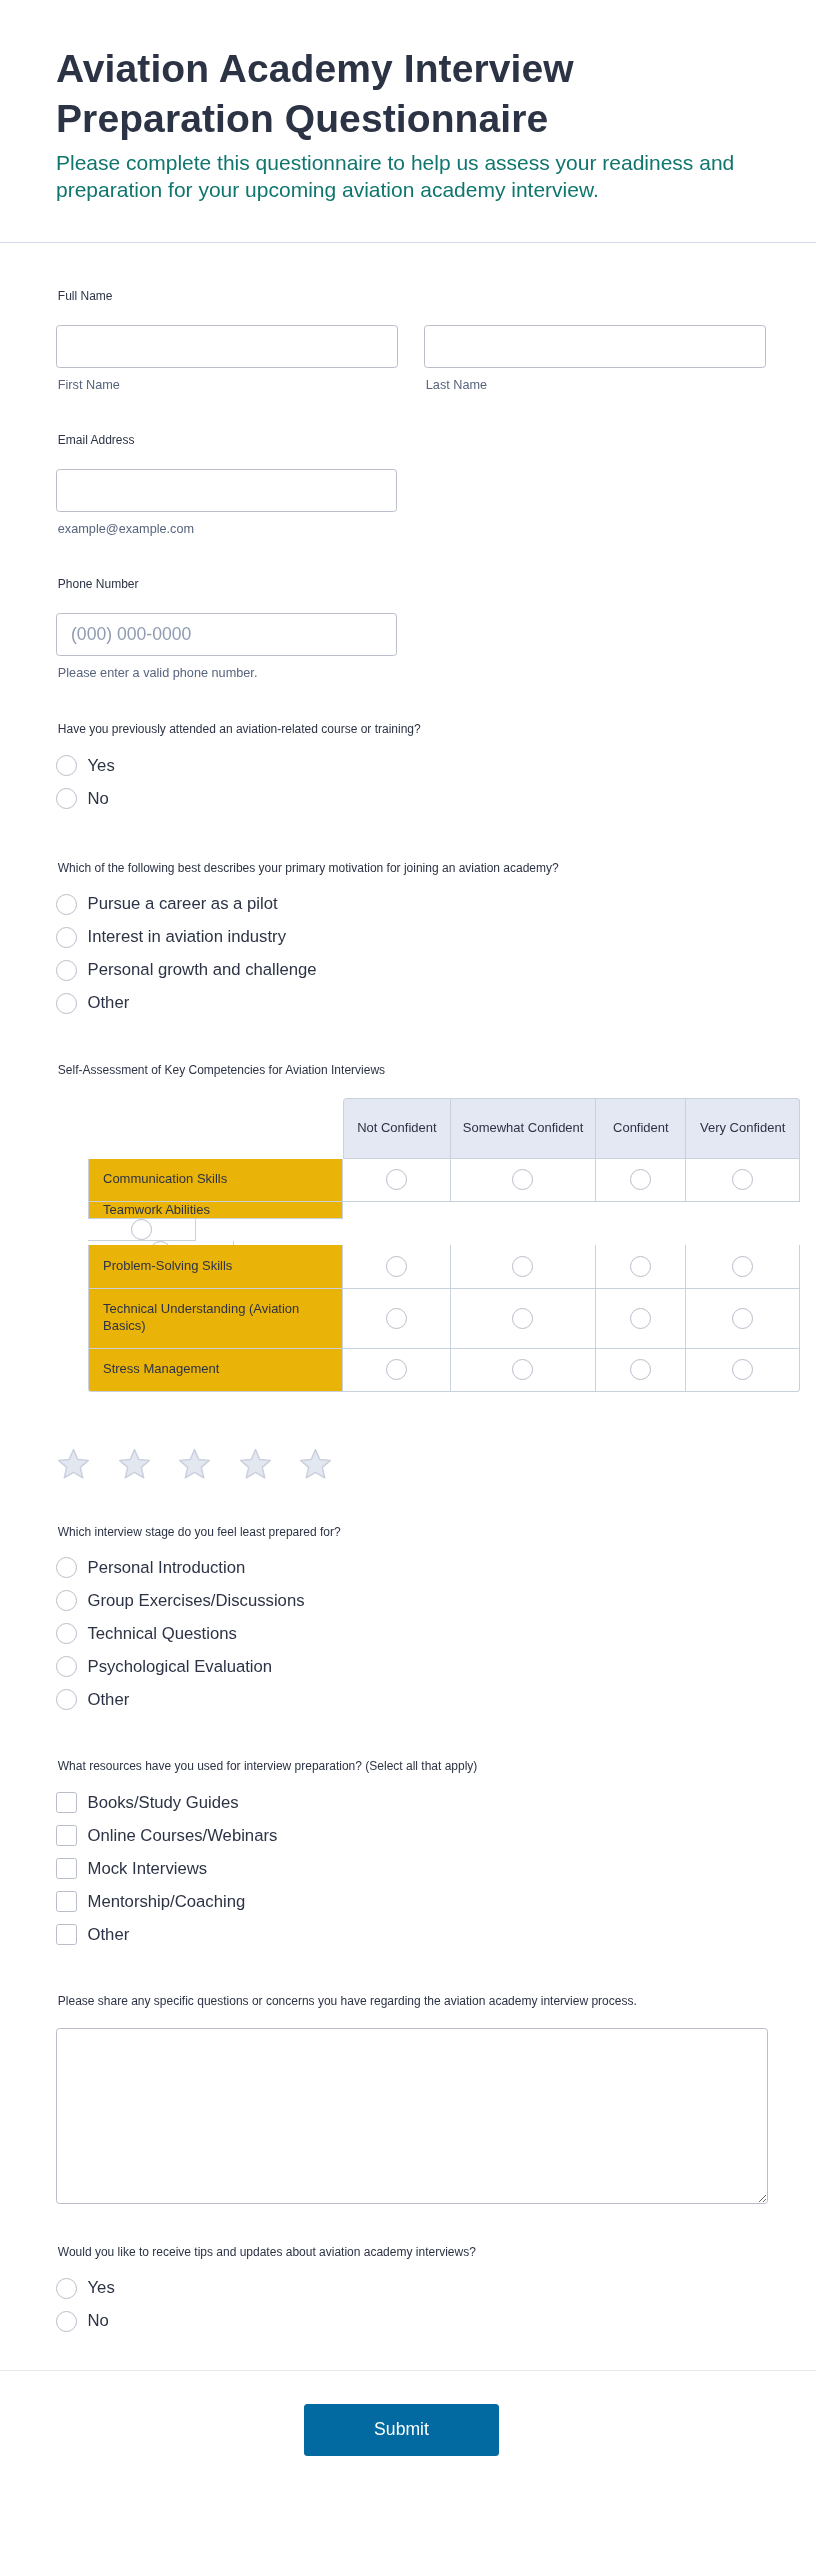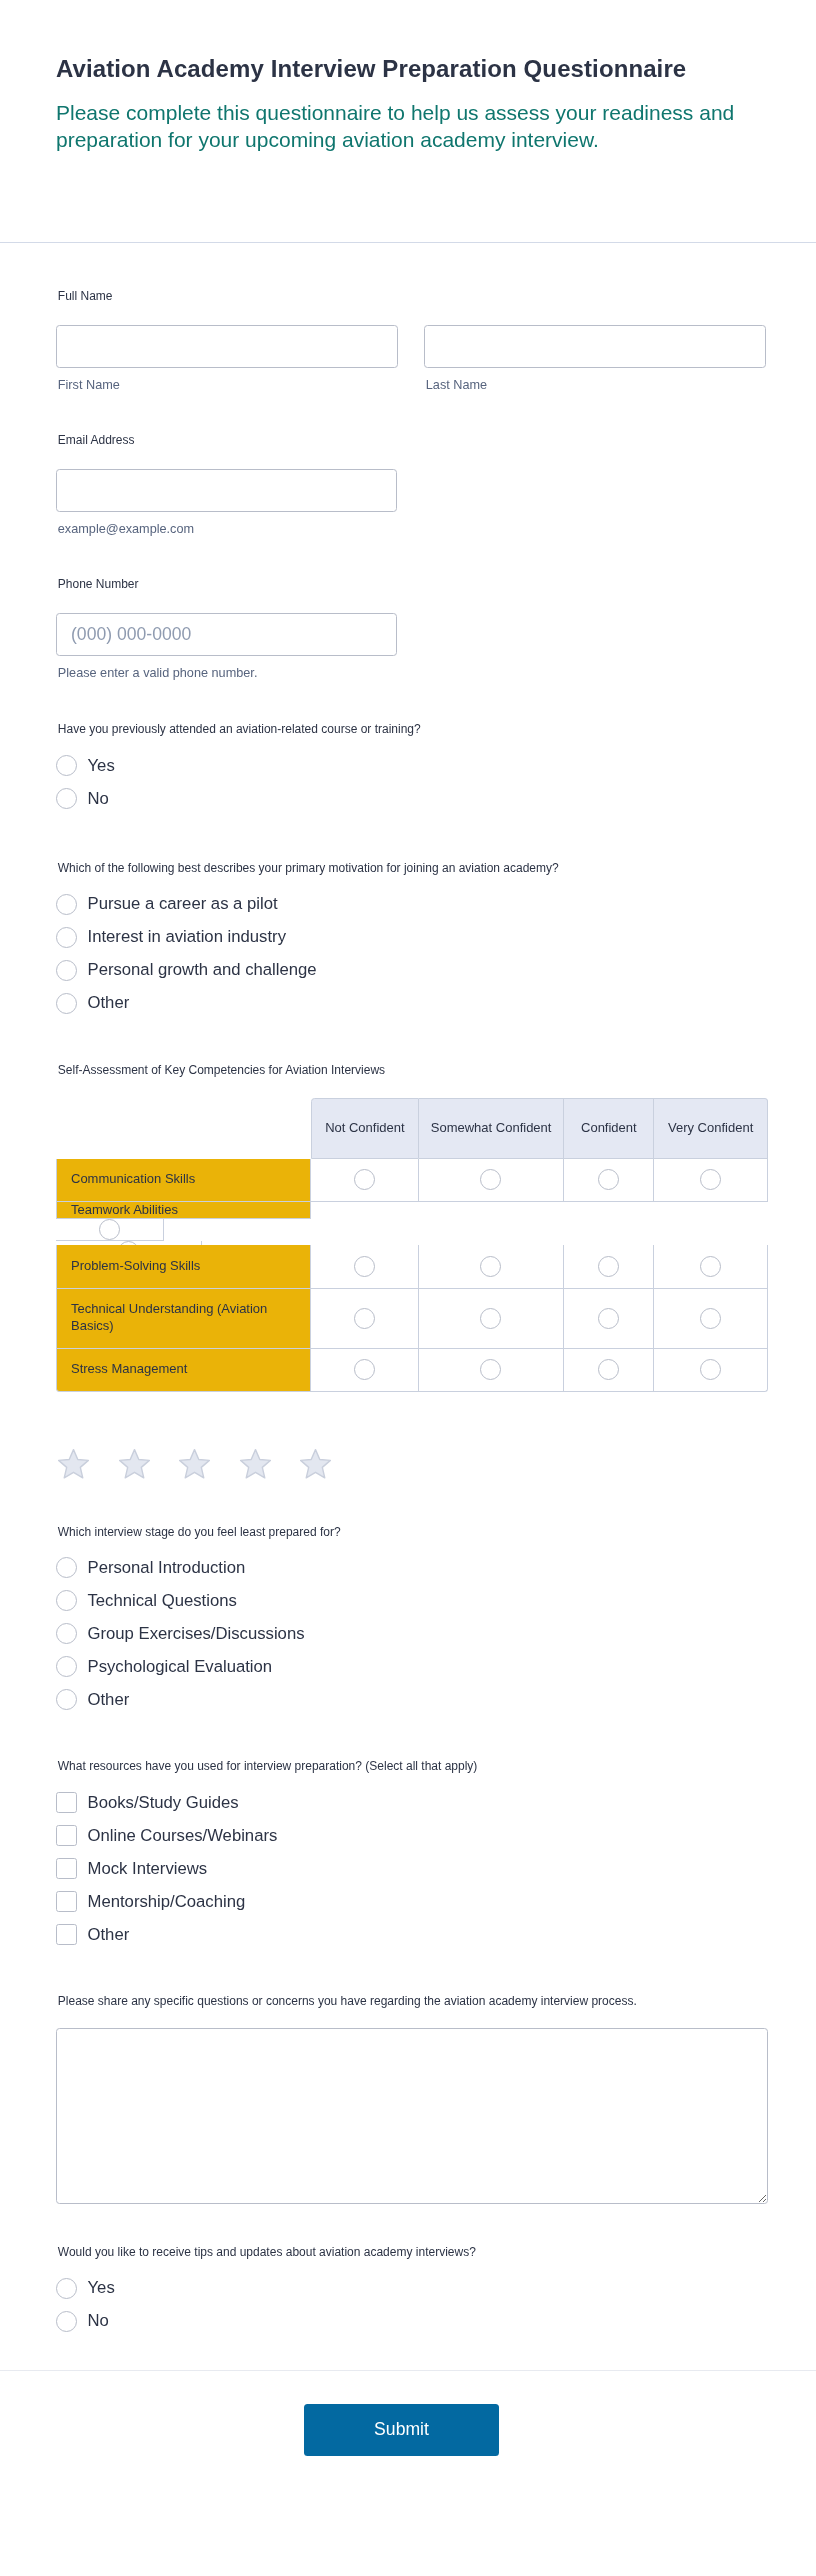--- a/index.html
+++ b/index.html
@@ -8,21 +8,21 @@
       width: 816px;
       font-family: "Liberation Sans", "DejaVu Sans", sans-serif;
       color: #2c3345;
     }
     .header {
       padding: 44px 56px 0 56px;
       height: 243px;
       border-bottom: 0.9px solid #d3dae8;
     }
     .title {
-      font-size: 24px;
+      font-size: 39px;
       line-height: 50px;
       font-weight: bold;
       color: #2c3345;
       letter-spacing: 0.1px;
     }
     .subtitle {
       margin-top: 5.3px;
       font-size: 21px;
       line-height: 27px;
       color: #0f766e;
@@ -83,20 +83,21 @@
       margin-left: 10.5px;
       font-size: 16.7px;
       color: #2c3345;
     }
 
     
     .matrix {
       margin-top: 16.7px;
       width: 712px;
       position: relative;
+      margin-left: 32px;
     }
     .mx-head {
       display: flex;
       margin-left: 255px;
       height: 61px;
     }
     .mx-hcell {
       background: #e4e8f3;
       border: 0.9px solid #c9d0de;
       border-left: none;
@@ -357,25 +358,25 @@
 
   <div class="field" style="padding-top:39px;">
     <div class="label">Which interview stage do you feel least prepared for?</div>
     <div style="margin-top:8.8px;">
       <div class="option">
         <span class="radio"></span>
         <span class="opt-label">Personal Introduction</span>
       </div>
       <div class="option">
         <span class="radio"></span>
+        <span class="opt-label">Group Exercises/Discussions</span>
+      </div>
+      <div class="option">
+        <span class="radio"></span>
         <span class="opt-label">Technical Questions</span>
-      </div>
-      <div class="option">
-        <span class="radio"></span>
-        <span class="opt-label">Group Exercises/Discussions</span>
       </div>
       <div class="option">
         <span class="radio"></span>
         <span class="opt-label">Psychological Evaluation</span>
       </div>
       <div class="option">
         <span class="radio"></span>
         <span class="opt-label">Other</span>
       </div>
     </div>

